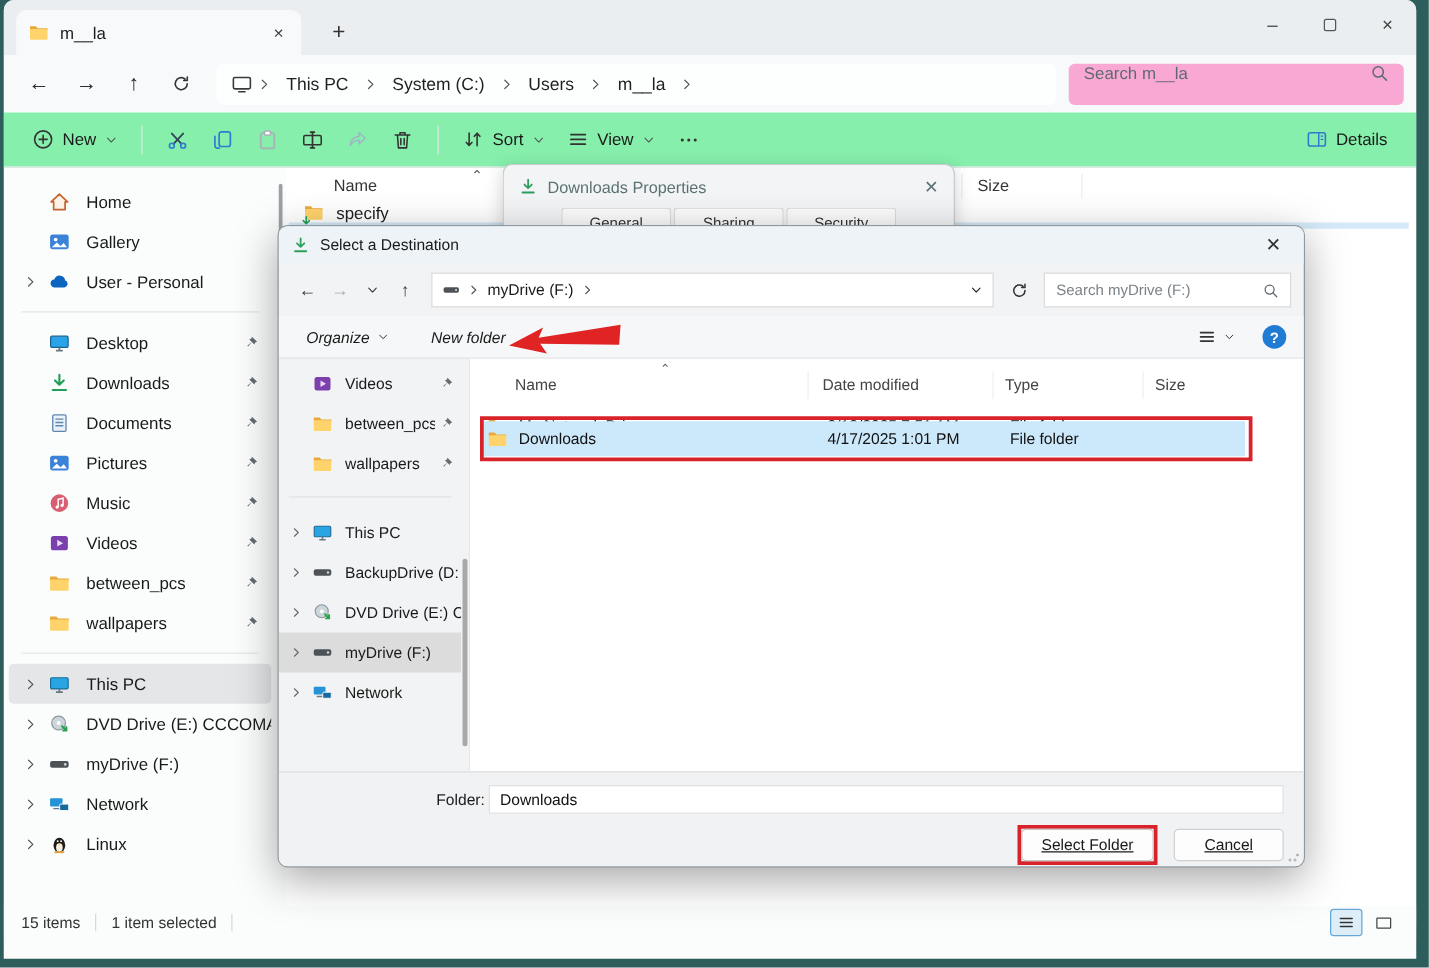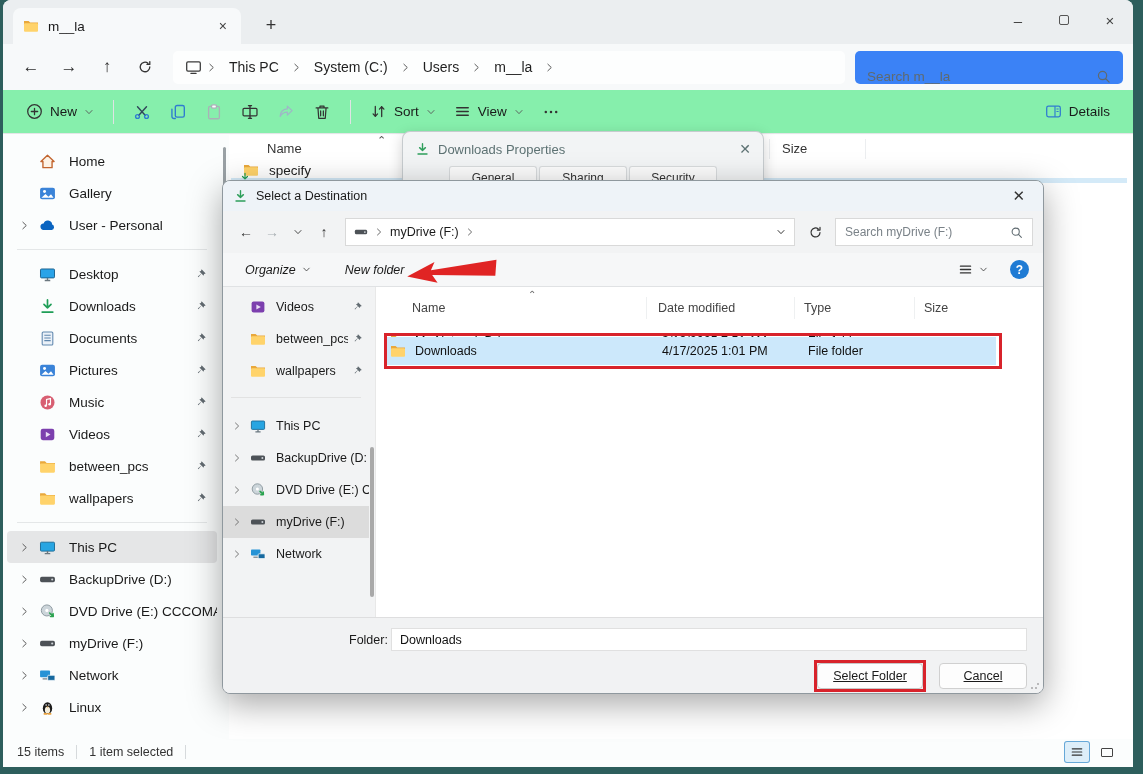--- a/index.html
+++ b/index.html
@@ -17,21 +17,21 @@
   .newtab { position:absolute; left:254px; top:12px; width:28px; height:26px; display:flex; align-items:center; justify-content:center; font-size:18px; color:#333; border-radius:4px; }
   .wincontrols { position:absolute; right:0; top:0; height:40px; display:flex; }
   .wbtn { width:46px; height:40px; display:flex; align-items:center; justify-content:center; color:#444; font-size:15px; }
   .wbtn .maxsq { width:10px; height:10px; border:1.2px solid #555; border-radius:2px; display:inline-block; }
 
   .addrrow { height:46px; background:#f7f9fa; display:flex; align-items:center; padding:0 10px; gap:2px; }
   .navbtn { width:36px; height:34px; display:flex; align-items:center; justify-content:center; font-size:17px; color:#2d2d2d; border-radius:4px; }
   .crumbbar { flex:1; height:33px; background:#fdfefe; border-radius:5px; margin:0 8px; display:flex; align-items:center; padding:0 12px; gap:4px; font-size:14px; color:#1f1f1f; }
   .crumb { padding:2px 8px; border-radius:3px; }
   .cchev { color:#555; display:flex; }
-  .searchbar { width:268px; height:33px; background:#3b82f6; border-radius:5px; display:flex; align-items:flex-end; padding:0 12px; }
+  .searchbar { width:268px; height:33px; background:#f9a8d4; border-radius:5px; display:flex; align-items:flex-start; padding:0 12px; }
   .searchbar input { border:none; outline:none; background:transparent; flex:1; font-size:13.5px; font-family:inherit; color:#222; }
   .searchbar input::placeholder { color:#5f6a70; }
 
   .toolbar { height:44px; background:#86efac; border-bottom:1px solid #e3e6e7; display:flex; align-items:center; padding:0 14px; }
   .tbtn { display:flex; align-items:center; gap:7px; padding:6px 9px; border-radius:4px; font-size:13.5px; color:#1a1a1a; }
   .tdiv { width:1px; height:24px; background:#dfe3e4; margin:0 10px; }
   .icbtn { width:36px; height:34px; display:flex; align-items:center; justify-content:center; border-radius:4px; }
   .chevsm { display:flex; color:#555; }
   .tright { margin-left:auto; display:flex; align-items:center; }
 
@@ -50,21 +50,21 @@
   .main { flex:1; position:relative; background:#ffffff; overflow:hidden; }
   .mhead { position:absolute; top:2px; left:0; right:0; height:24px; font-size:13px; color:#333; }
   .mhead .hname { position:absolute; left:38px; top:4px; }
   .mhead .hcaret { position:absolute; left:148px; top:-3px; color:#555; font-size:11px; }
   .mhead .hsize { position:absolute; left:553px; top:4px; }
   .mhead .hsep { position:absolute; top:2px; width:1px; height:20px; background:#eceef0; }
   .prow { position:absolute; top:26px; left:14px; height:18px; display:flex; align-items:center; gap:10px; font-size:13.5px; color:#222; overflow:hidden; }
   .bluesliver { position:absolute; top:43px; left:2px; right:6px; height:5px; background:#d4eaf8; }
   .bluesliver .gicon { position:absolute; left:8px; top:-6px; }
 
-  .statusbar { position:absolute; left:0; right:0; bottom:2px; height:26px; background:#fbfdfd; display:flex; align-items:center; padding:0 14px; font-size:12.5px; color:#333; }
+  .statusbar { position:absolute; left:0; right:0; bottom:16px; height:26px; background:#fbfdfd; display:flex; align-items:center; padding:0 14px; font-size:12.5px; color:#333; }
   .stsep { width:1px; height:14px; background:#d6dadc; margin:0 12px; }
   .stright { margin-left:auto; display:flex; gap:6px; align-items:center; }
   .viewtoggle { width:24px; height:20px; display:flex; align-items:center; justify-content:center; border-radius:2px; }
   .viewtoggle.active { background:#ddeef9; box-shadow:0 0 0 1px #66a8d8; }
   .vrect { width:12px; height:9px; border:1.4px solid #444; border-radius:1px; }
 
   
   .propwin { position:absolute; left:402px; top:131px; width:362px; height:58px; background:#f2f4f5; border:1px solid #c6cbce; border-bottom:none; border-radius:8px 8px 0 0; box-shadow:0 4px 14px rgba(0,0,0,0.18); z-index:5; overflow:hidden; }
   .ptitle { height:34px; display:flex; align-items:center; padding:0 12px; gap:8px; font-size:13px; color:#5d7273; }
   .ptitle .px { margin-left:auto; color:#5d7273; font-size:14px; }
@@ -546,31 +546,20 @@
           </svg>
         <span class="lbl">This PC</span>
       </div>
       <div class="si">
         <span class="chv">
             <svg width="11" height="11">
               <use href="#s-chev-r"></use>
             </svg>
           </span>
         <svg class="ic" width="17" height="17">
-            <use href="#s-drive"></use>
-          </svg>
-        <span class="lbl">BackupDrive (D:)</span>
-      </div>
-      <div class="si">
-        <span class="chv">
-            <svg width="11" height="11">
-              <use href="#s-chev-r"></use>
-            </svg>
-          </span>
-        <svg class="ic" width="17" height="17">
             <use href="#s-dvd"></use>
           </svg>
         <span class="lbl">DVD Drive (E:) CCCOMA_X64F</span>
       </div>
       <div class="si">
         <span class="chv">
             <svg width="11" height="11">
               <use href="#s-chev-r"></use>
             </svg>
           </span>

